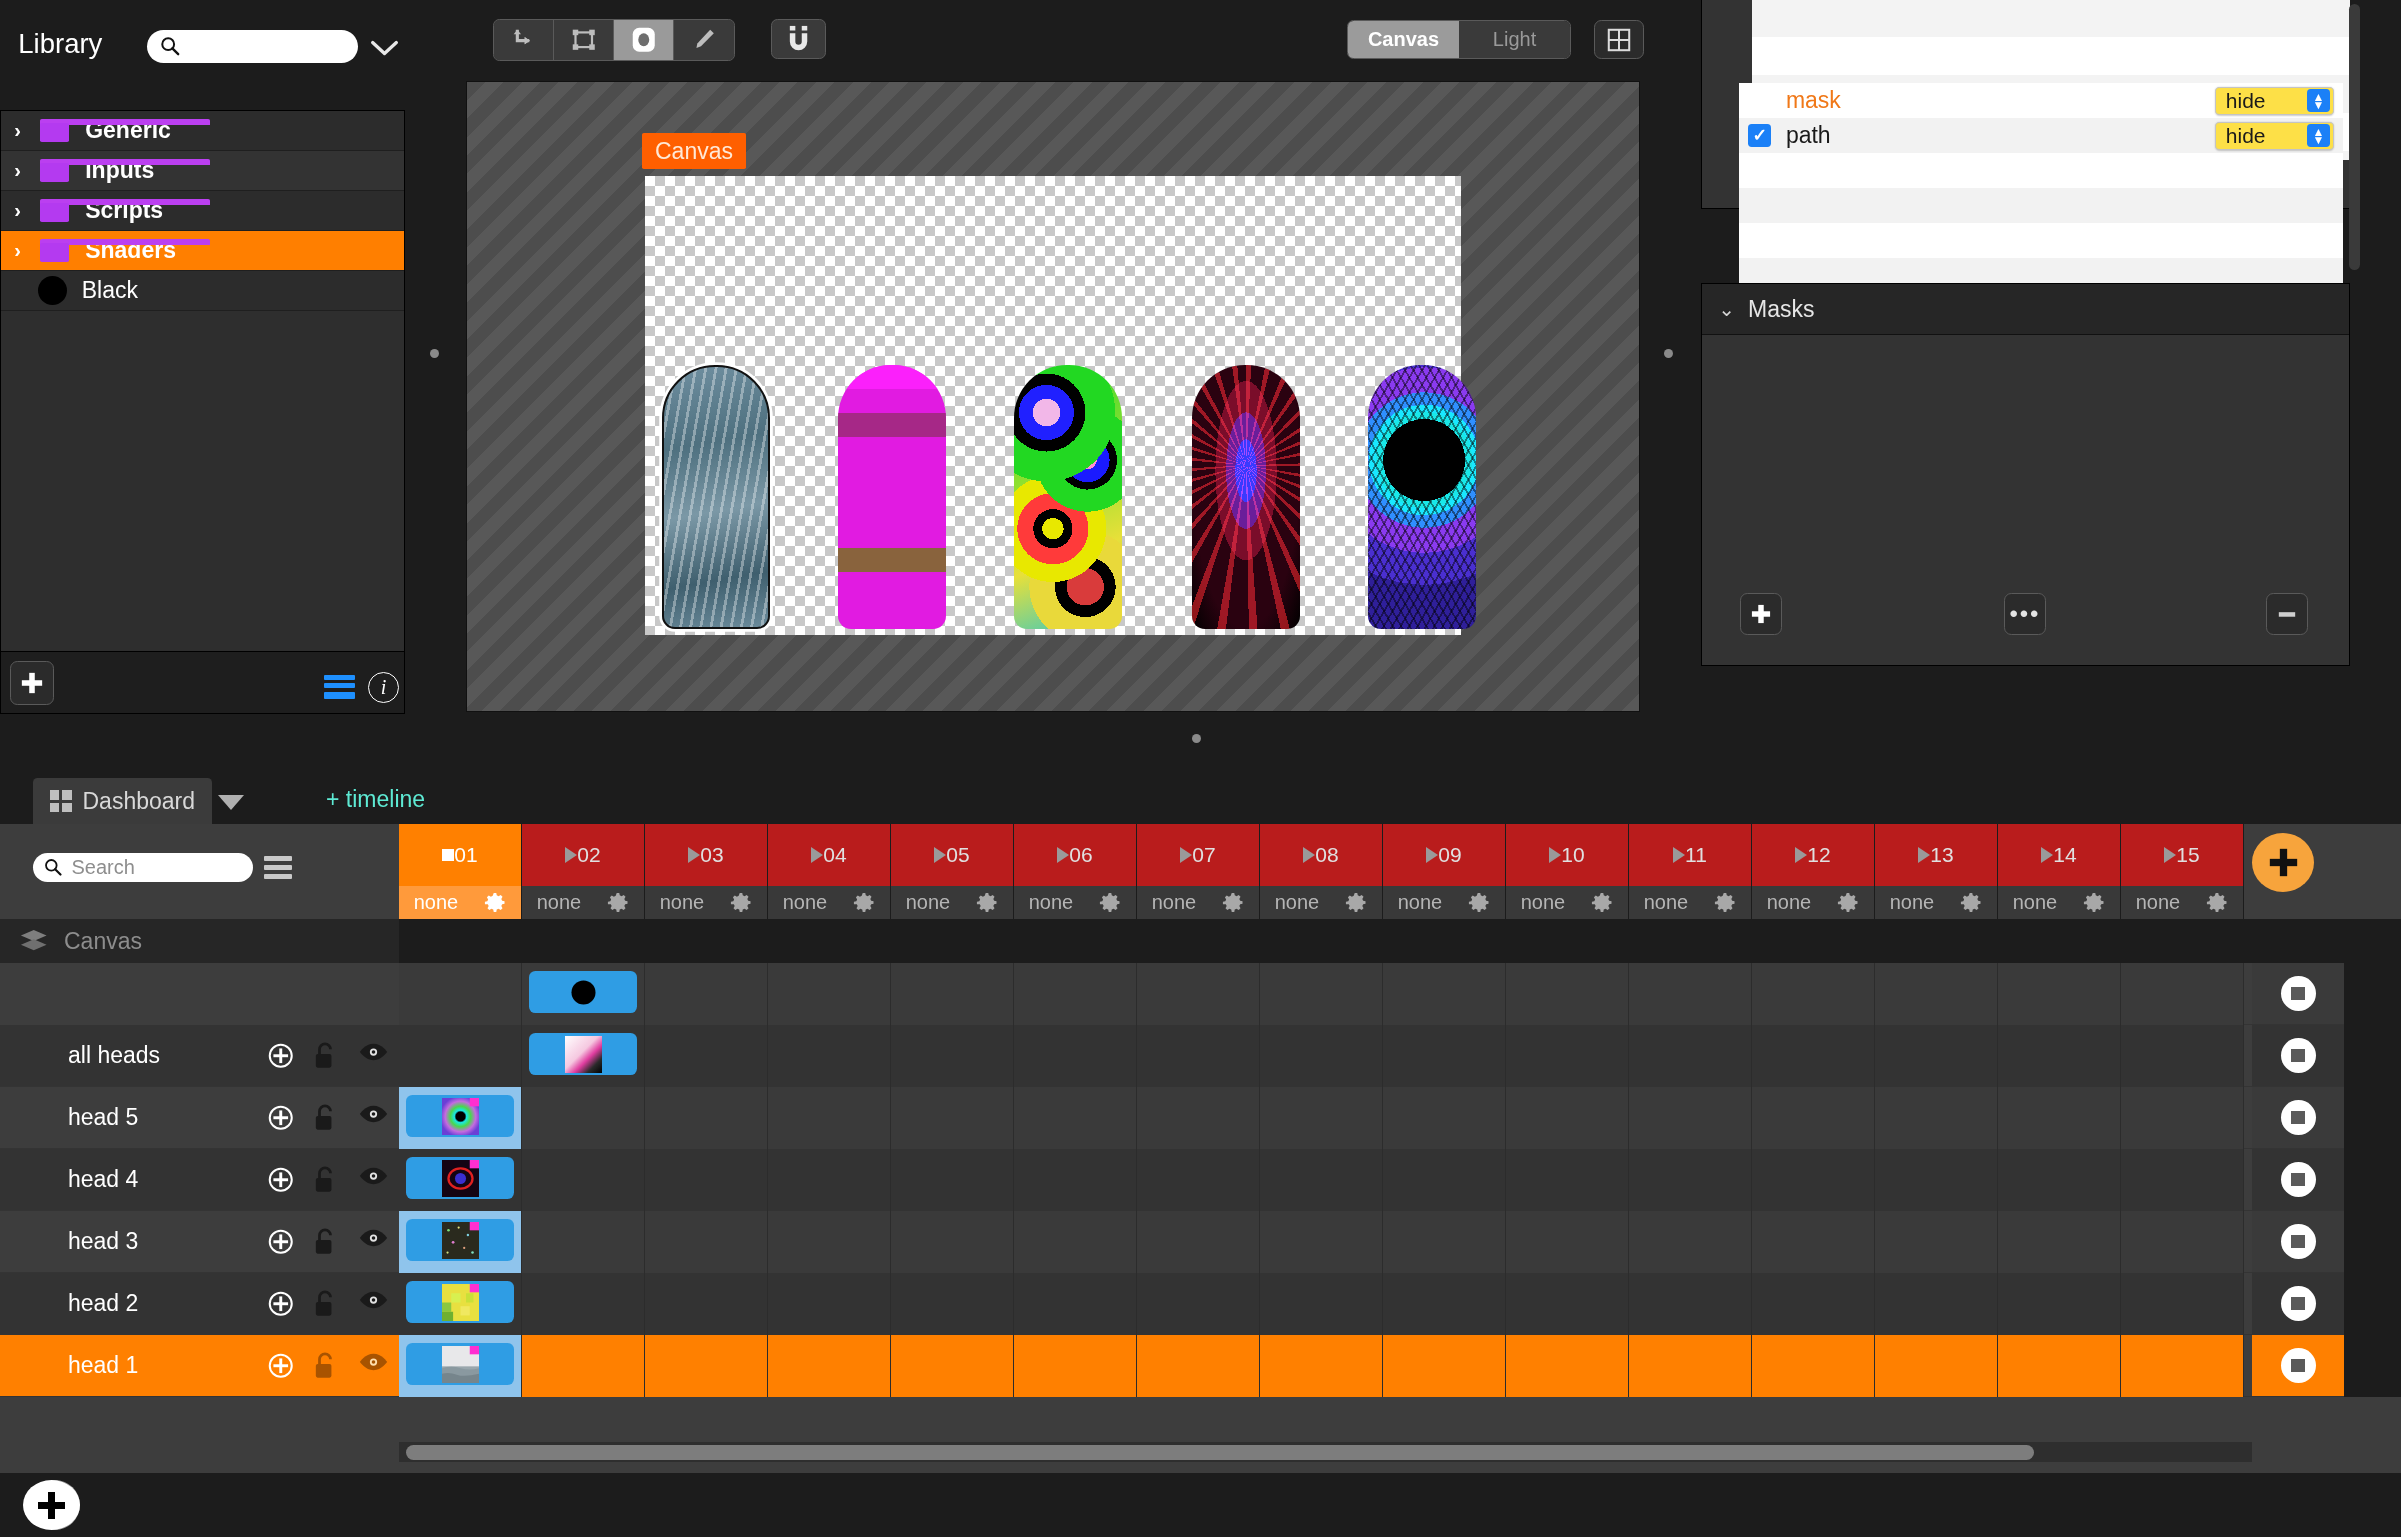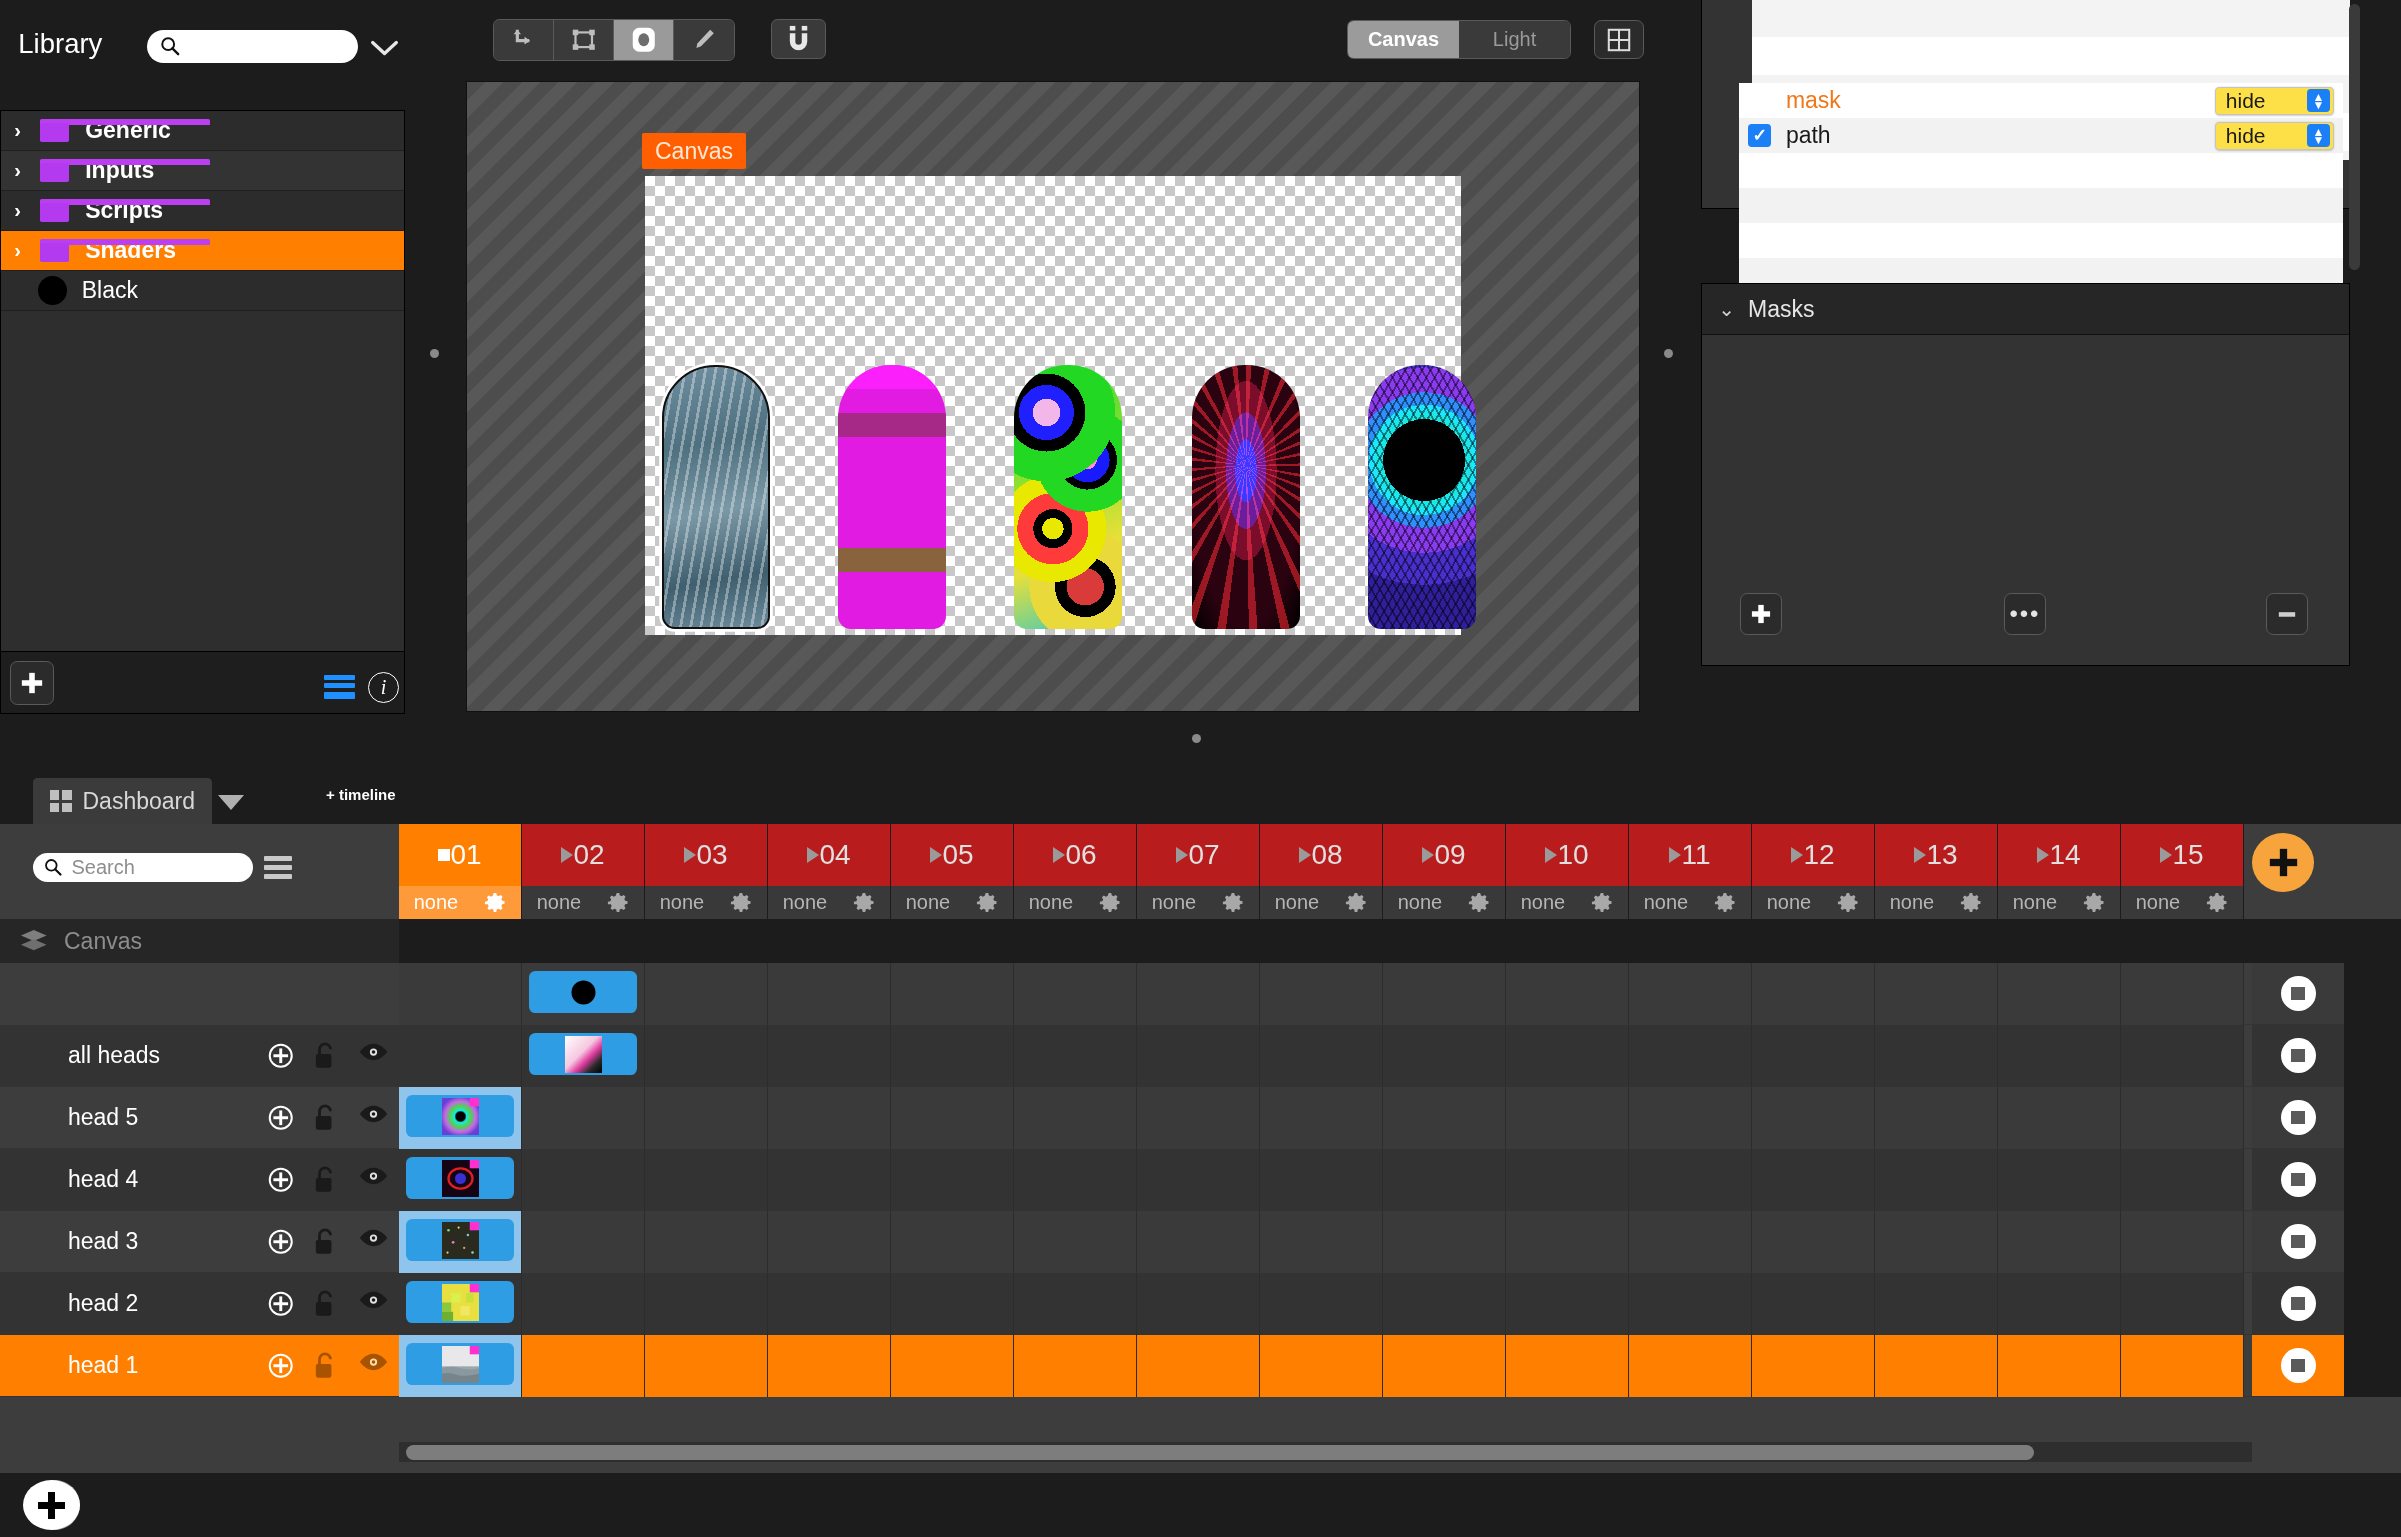--- a/index.html
+++ b/index.html
@@ -249,21 +249,21 @@
   .tab .grid4 { width: 22px; height: 22px; margin-right: 11px; display: grid;
     grid-template-columns: 1fr 1fr; grid-template-rows: 1fr 1fr; gap: 2.8px; }
   .tab .grid4 i { background: #bfbfbf; display: block; }
   .tab .lbl { font-size: 23px; color: #d8d8d8; }
   .tab-caret {
     position: absolute; left: 218px; top: 26px; width: 0; height: 0;
     border-left: 13.8px solid transparent; border-right: 13.8px solid transparent;
     border-top: 15.6px solid #b0b0b0; cursor: pointer;
   }
   .add-timeline {
-    position: absolute; left: 326px; top: 16.5px; font-size: 15px; color: #ffffff; cursor: pointer; font-weight: bold;
+    position: absolute; left: 326px; top: 16.5px; font-size: 23px; color: #5eead4; cursor: pointer;
   }
 
   
   .timeline { position: absolute; left: 0; top: 824px; width: 2401px; height: 649px; background: #3d3d3d; }
 
   .tl-searchbar { position: absolute; left: 0; top: 0; width: 399px; height: 95px; background: #3d3d3d; }
   .tl-search {
     position: absolute; left: 33px; top: 29px; width: 220px; height: 29px;
     background: #fff; border-radius: 14.7px; display: flex; align-items: center;
   }
@@ -279,21 +279,21 @@
   }
   .frame .top {
     flex: 1; background: #b91c1c; display: flex; align-items: center; justify-content: center;
   }
   .frame .bot {
     height: 33px; background: #393939; display: flex; align-items: center;
     justify-content: space-between; padding: 0 14.7px;
   }
   .frame.cur .top { background: #ff8000; }
   .frame.cur .bot { background: #ff9a3b; }
-  .frame .num { font-size: 28px; color: #e0e0e0; }
+  .frame .num { font-size: 21px; color: #e0e0e0; }
   .frame.cur .num { color: #ffffff; }
   .frame .play { width: 0; height: 0; border-left: 12px solid #9a9a9a;
     border-top: 8.3px solid transparent; border-bottom: 8.3px solid transparent; }
   .frame .stopsq { width: 12px; height: 12px; background: #ffffff; }
   .frame .nonetx { font-size: 20px; color: #b5b5b5; }
   .frame.cur .nonetx { color: #ffffff; }
 
   .addframe-btn {
     position: absolute; left: 2252px; top: 9.2px; width: 62px; height: 59px;
     background: #f7a43c; border-radius: 50%;

